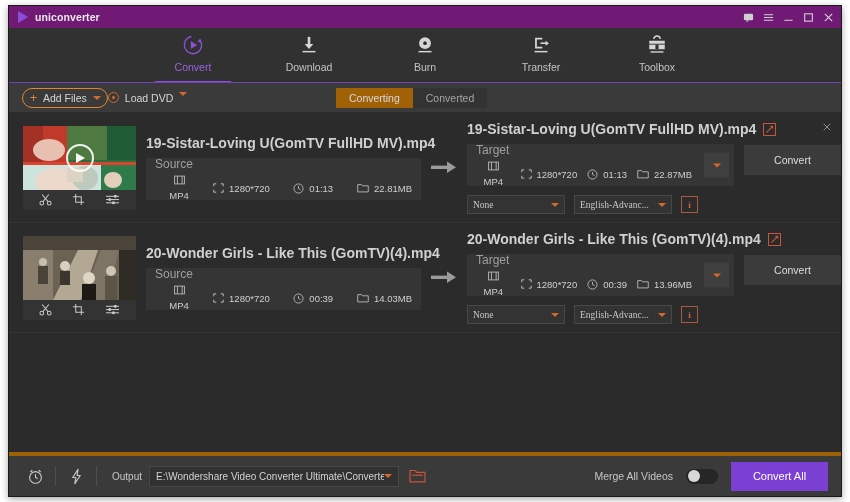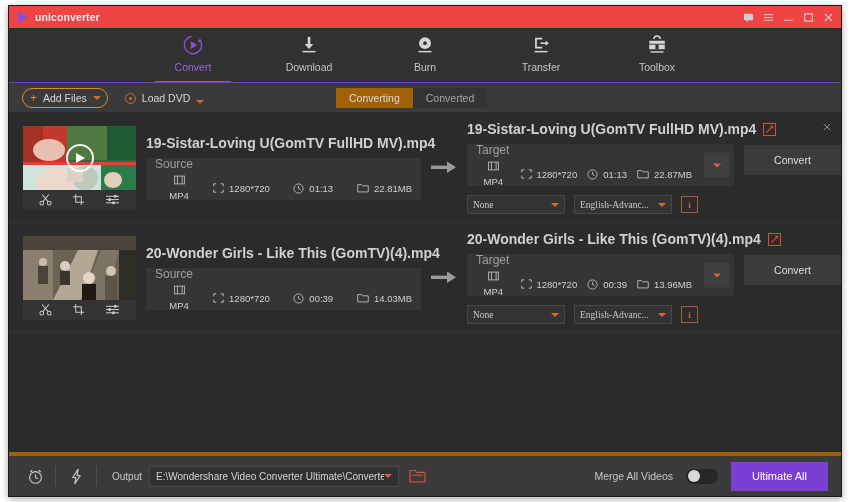--- a/index.html
+++ b/index.html
@@ -13,21 +13,21 @@
     position: absolute; left: 8px; top: 5px;
     width: 834px; height: 492px;
     background: #2b2b2b;
     border: 1px solid #1a1a1a;
     display: flex; flex-direction: column;
     box-shadow: 0 2px 7px rgba(0,0,0,0.35);
   }
 
   
   .titlebar {
-    height: 22px; background: #ef4444;
+    height: 22px; background: #701a75;
     display: flex; align-items: center;
     position: relative; flex: none;
   }
   .logo-wrap { display: flex; align-items: center; padding-left: 9px; gap: 7px; }
   .logo-tri {
     width: 0; height: 0;
     border-left: 10px solid #8a4fd8;
     border-top: 6px solid transparent;
     border-bottom: 6px solid transparent;
   }
@@ -75,21 +75,21 @@
     border: 1px solid #e2872f; border-radius: 10px;
     padding: 0 6px 0 7px; gap: 6px; cursor: pointer;
     background: transparent;
   }
   .addfiles .plus { color: #e2872f; font-size: 12px; line-height: 1; }
   .addfiles .lbl { color: #d6d6d8; font-size: 10.5px; }
   .caret {
     width: 0; height: 0; border-left: 4px solid transparent;
     border-right: 4px solid transparent; border-top: 4px solid #d4682f;
   }
-  .loaddvd { display: flex; align-items: flex-end; gap: 6px; margin-left: 17px; cursor: pointer; }
+  .loaddvd { display: flex; align-items: flex-start; gap: 6px; cursor: pointer; }
   .dvd-circ {
     width: 11px; height: 11px; border-radius: 50%;
     border: 1.3px solid #d4682f; display: flex;
     align-items: center; justify-content: center;
   }
   .dvd-circ i { width: 3px; height: 3px; border-radius: 50%; background: #d4682f; display: block; }
   .loaddvd .lbl { color: #d6d6d8; font-size: 10.5px; }
   .segments {
     position: absolute; left: 50%; transform: translateX(-89px);
     display: flex; background: #333333;
@@ -741,17 +741,17 @@
           <path d="M1 13.8 L1 1.6 L6.6 1.6 L8 3.6 L17 3.6 L17 13.8 Z" fill="none" stroke="#c8553a" stroke-width="1.3"></path>
           <rect x="3.4" y="6" width="11.2" height="1.3" fill="#c8553a"></rect>
         </svg>
     </span>
 
     <div class="bottom-right">
       <span class="merge-label">Merge All Videos</span>
       <span class="toggle">
           <span class="knob"></span>
         </span>
-      <div class="convert-all">Ultimate All</div>
+      <div class="convert-all">Convert All</div>
     </div>
   </div>
 
 </div>
 
 </body></html>

